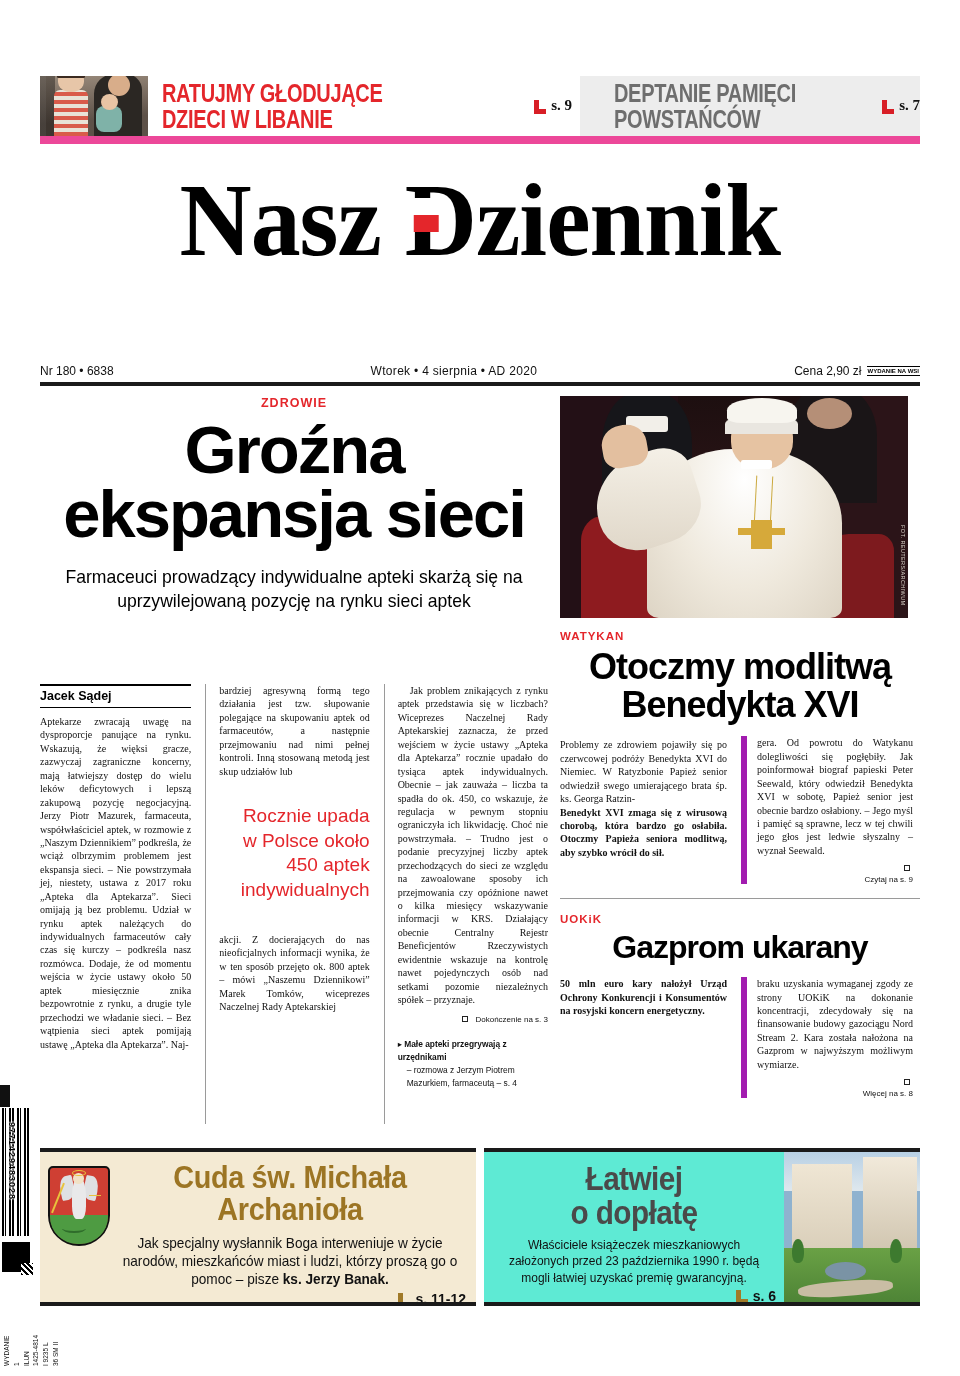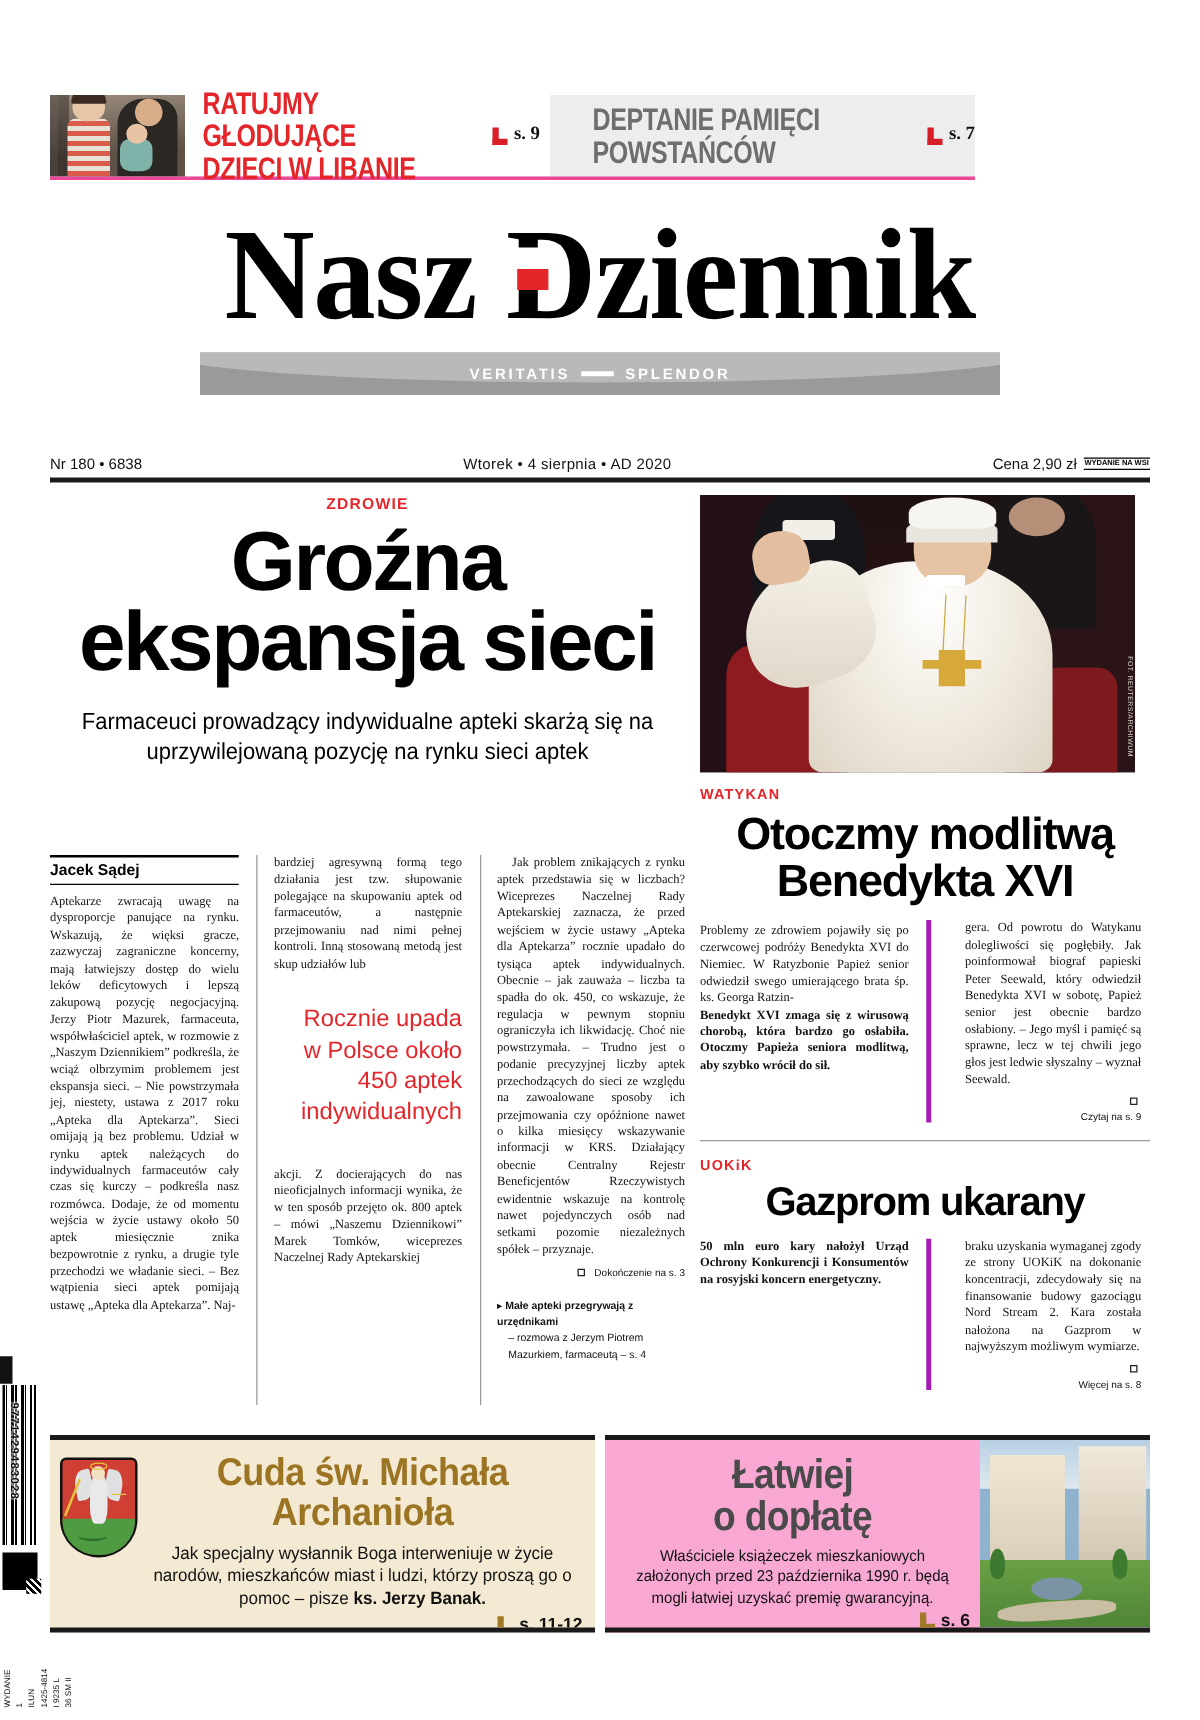--- a/index.html
+++ b/index.html
@@ -6,23 +6,23 @@
   html, body {
     width: 960px; height: 1376px;
     background: #ffffff;
     font-family: "Liberation Serif", serif;
     overflow: hidden;
   }
   .page { position: relative; width: 960px; height: 1376px; background:#fff; }
 
   
   .teaser-strip {
-    position: absolute; left: 40px; top: 76px; width: 740px; height: 68px;
+    position: absolute; left: 40px; top: 76px; width: 880px; height: 68px;
     display: flex; align-items: stretch;
-    border-bottom: 3px solid #ec4899;
+    border-bottom: 8px solid #ec4899;
   }
   .teaser-photo {
     width: 108px; flex: 0 0 108px; position: relative; overflow: hidden;
     background: linear-gradient(160deg,#8d7f73 0%,#6b5f55 40%,#443c36 100%);
   }
   .tp-wall { position:absolute; inset:0;
     background:
       linear-gradient(90deg, rgba(0,0,0,.35) 0 14%, rgba(0,0,0,0) 14% 20%),
       linear-gradient(90deg, rgba(255,255,255,.10) 0 6%, rgba(0,0,0,0) 6%),
       linear-gradient(175deg,#9a8b7c,#5d5148 70%);
@@ -215,35 +215,35 @@
     text-align:left; color:#e4262b; font-family:"Liberation Sans", sans-serif;
     font-weight:700; font-size:11.5px; letter-spacing:1px; margin-top:12px;
   }
   .rail-head {
     text-align:center; font-family:"Liberation Sans", sans-serif; font-weight:700;
     font-size:36px; line-height:1.06; letter-spacing:-1px; color:#000; margin-top:6px;
   }
   .rail-head.sm { font-size:32px; }
   .rail-cols { display:flex; gap:14px; margin-top:12px; }
   .rail-col { width:167px; }
-  .rail-col.divider { border-left:4px solid #a21caf; padding-left:27px; width:172px; }
+  .rail-col.divider { border-left:6px solid #a21caf; padding-left:10px; width:172px; }
   .lede { font-weight:700; }
   .hr-thin { border-top:1px solid #9a9a9a; margin:14px 0 0; }
   .readmore {
     font-family:"Liberation Sans", sans-serif; font-size:8px; color:#111; text-align:right;
   }
 
   
   .promos { position:absolute; left:40px; top:1148px; width:880px; height:158px; display:flex; gap:8px; }
   .promo {
     position:relative; overflow:hidden;
     border-top:4px solid #1a1a1a; border-bottom:4px solid #1a1a1a;
   }
   .promo-a { width:436px; background:#f4ead3; display:flex; align-items:flex-start; padding:10px 10px 8px 8px; }
-  .promo-b { width:436px; background:#f9a8d4; display:flex; }
+  .promo-b { width:436px; background:#5eead4; display:flex; }
   .crest { width:62px; height:80px; flex:0 0 62px; position:relative; margin-top:4px; }
   .crest-shield {
     position:absolute; inset:0; background:#cf3f33;
     border:2px solid #111; border-radius: 5px 5px 50% 50% / 5px 5px 38% 38%;
   }
   .crest-grass { position:absolute; left:2px; right:2px; bottom:2px; height:36%;
     background:#4e9b42; border-radius:0 0 48% 48% / 0 0 94% 94%; }
   .crest-angel { position:absolute; left:38%; top:14%; width:24%; height:52%;
     background:#e9e9ea; border-radius:46% 46% 30% 30%; }
   .crest-head { position:absolute; left:41%; top:9%; width:17%; height:13%;
@@ -364,27 +364,20 @@
 POWSTAŃCÓW</div>
       <div class="teaser-page">
         <span class="corner-mark"></span>
         <span>s. 7</span>
       </div>
     </div>
   </div>
 
   <div class="masthead">
     <div class="logo"><span>Nasz </span><span class="flagd"><span class="flagbox"></span><span>Dziennik</span></span></div>
-    <div class="veritas-bar">
-      <div class="veritas-txt">
-        <span>VERITATIS</span>
-        <span class="veritas-sep"></span>
-        <span>SPLENDOR</span>
-      </div>
-    </div>
   </div>
 
   <div class="infoline">
     <span>Nr 180 • 6838</span>
     <span class="mid">Wtorek  •  4 sierpnia  •  AD 2020</span>
     <span class="right">
       <span>Cena 2,90 zł</span>
       <span class="price-badge">WYDANIE
 NA WSI</span>
     </span>

